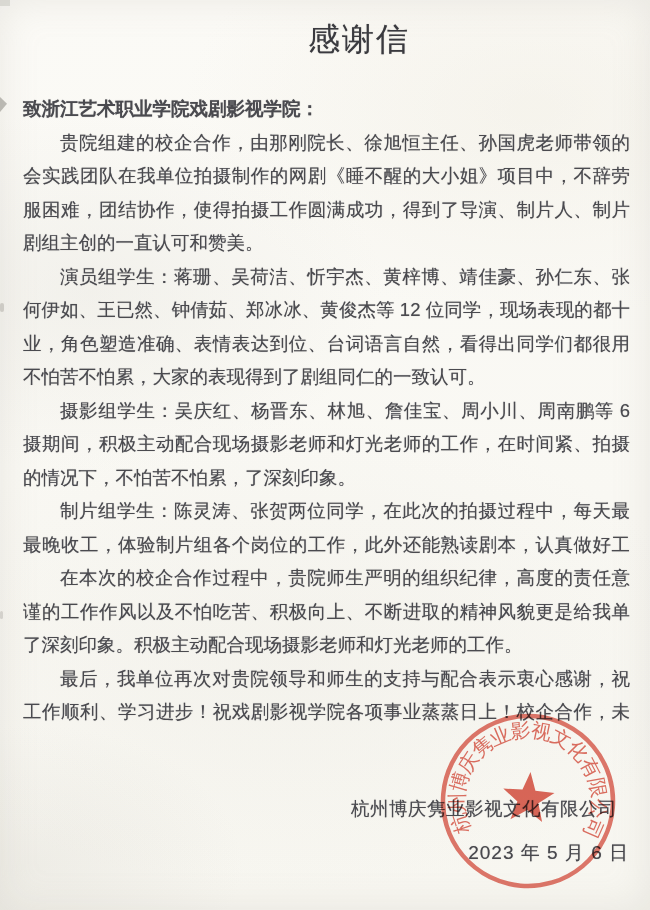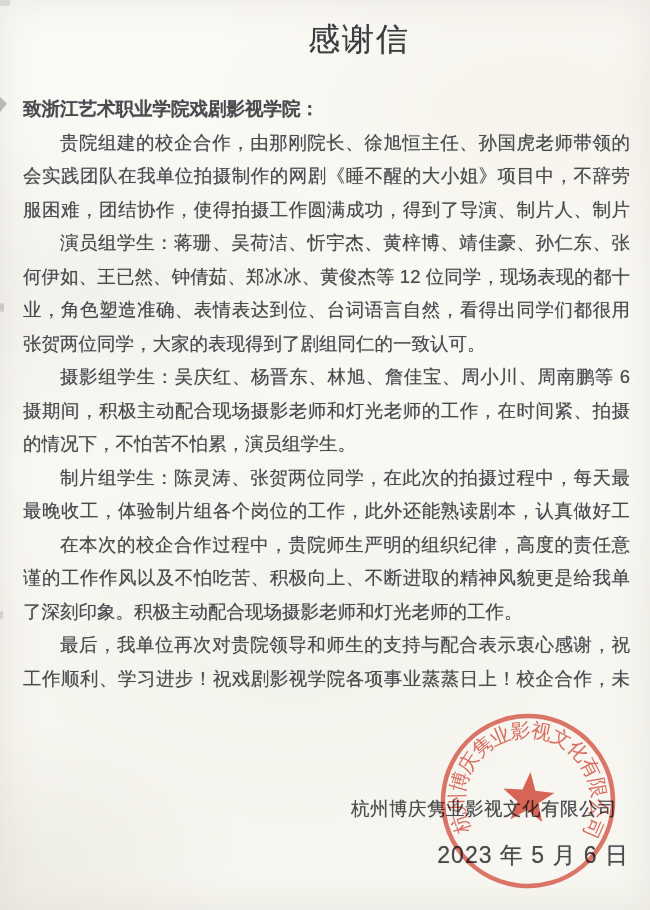--- a/index.html
+++ b/index.html
@@ -36,21 +36,21 @@
   .line.fill { text-align: justify; text-align-last: justify; }
   .line.indent { text-indent: 2em; }
   .salutation { height: 33.5px; line-height: 33.5px; font-weight: bold; }
   .signature-company {
     position: absolute; top: 796px; right: 33px;
     font-size: 18.5px; color: #4a4a4f; letter-spacing: 0.5px;
     text-shadow: 0 0 0.8px rgba(62,62,68,0.55);
   }
   .signature-date {
     position: absolute; top: 840px; right: 21px;
-    font-size: 23px; color: #48484d; letter-spacing: 1px;
+    font-size: 19px; color: #48484d; letter-spacing: 1px;
     text-shadow: 0 0 0.8px rgba(62,62,68,0.55);
   }
   .seal {
     position: absolute; top: 709px; left: 436px;
     width: 184px; height: 184px;
     transform: rotate(5deg);
     mix-blend-mode: multiply; opacity: 0.92;
   }
   
   .artifact { position: absolute; background: rgba(118,115,108,0.45); }
@@ -65,27 +65,28 @@
 <div class="page">
 
   <div class="title">感谢信</div>
 
   <div class="letter-body">
     <div class="salutation">致浙江艺术职业学院戏剧影视学院：</div>
 
   <div class="line indent fill">贵院组建的校企合作，由那刚院长、徐旭恒主任、孙国虎老师带领的师生社</div>
       <div class="line fill">会实践团队在我单位拍摄制作的网剧《睡不醒的大小姐》项目中，不辞劳苦，克</div>
       <div class="line fill">服困难，团结协作，使得拍摄工作圆满成功，得到了导演、制片人、制片主任等</div>
+      <div class="line">剧组主创的一直认可和赞美。</div>
       <div class="line indent fill">演员组学生：蒋珊、吴荷洁、忻宇杰、黄梓博、靖佳豪、孙仁东、张慧圆、</div>
       <div class="line fill">何伊如、王已然、钟倩茹、郑冰冰、黄俊杰等 12 位同学，现场表现的都十分专</div>
       <div class="line fill">业，角色塑造准确、表情表达到位、台词语言自然，看得出同学们都很用心的做</div>
-      <div class="line">张贺两位同学，大家的表现得到了剧组同仁的一致认可。</div>
+      <div class="line">不怕苦不怕累，大家的表现得到了剧组同仁的一致认可。</div>
       <div class="line indent fill">摄影组学生：吴庆红、杨晋东、林旭、詹佳宝、周小川、周南鹏等 6 位在拍</div>
       <div class="line fill">摄期间，积极主动配合现场摄影老师和灯光老师的工作，在时间紧、拍摄任务重</div>
-      <div class="line">的情况下，不怕苦不怕累，演员组学生。</div>
+      <div class="line">的情况下，不怕苦不怕累，了深刻印象。</div>
       <div class="line indent fill">制片组学生：陈灵涛、张贺两位同学，在此次的拍摄过程中，每天最早出工，</div>
       <div class="line fill">最晚收工，体验制片组各个岗位的工作，此外还能熟读剧本，认真做好工作中的</div>
       <div class="line indent fill">在本次的校企合作过程中，贵院师生严明的组织纪律，高度的责任意识，严</div>
       <div class="line fill">谨的工作作风以及不怕吃苦、积极向上、不断进取的精神风貌更是给我单位留下</div>
       <div class="line">了深刻印象。积极主动配合现场摄影老师和灯光老师的工作。</div>
       <div class="line indent fill">最后，我单位再次对贵院领导和师生的支持与配合表示衷心感谢，祝愿大家</div>
       <div class="line fill">工作顺利、学习进步！祝戏剧影视学院各项事业蒸蒸日上！校企合作，未来可期！</div>
     </div>
 
   <div class="signature-company">杭州博庆隽业影视文化有限公司</div>

